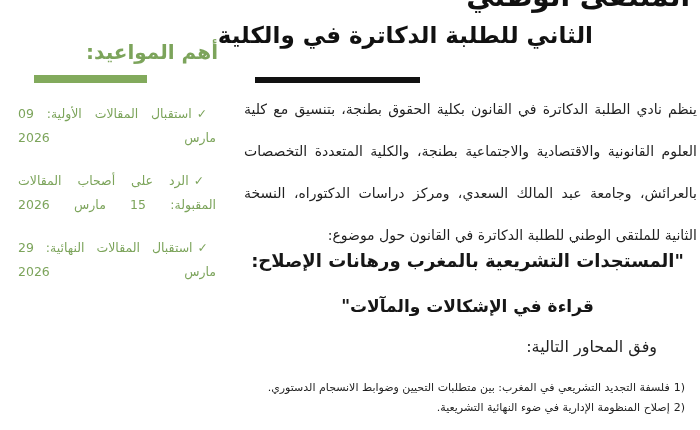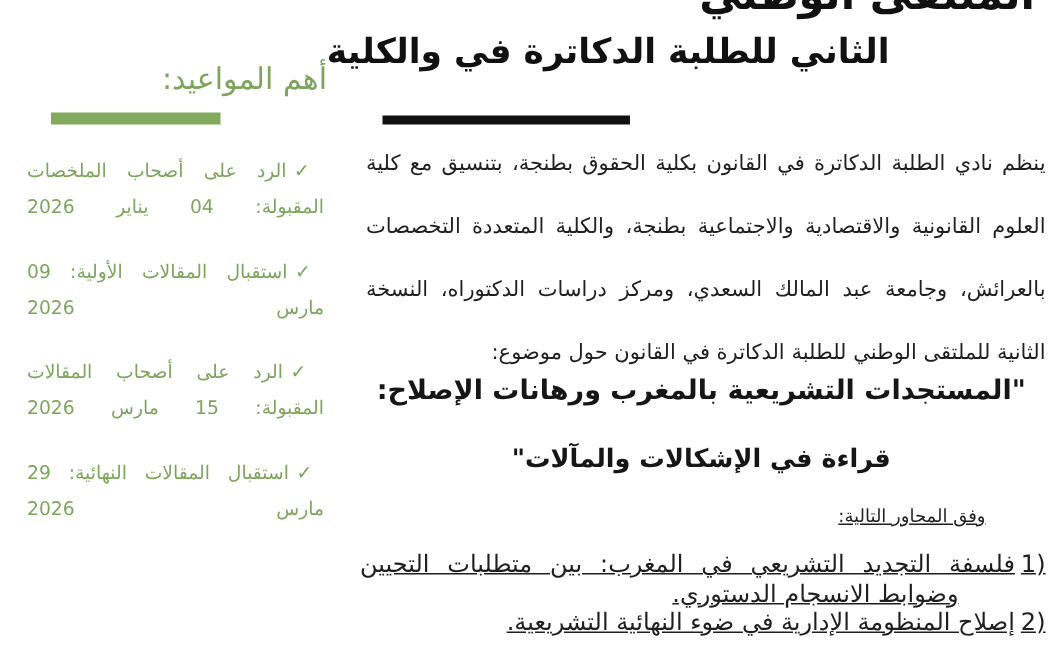--- a/index.html
+++ b/index.html
@@ -2,54 +2,53 @@
 <html lang="ar" dir="rtl" style="--accent: #7ca45b; --bar: #82aa5c; --rule: #111111;"><head>
 <meta charset="utf-8">
 <style>
   html,body{margin:0;padding:0;background:#fff;}
   .page{
     position:relative;width:700px;height:430px;background:#ffffff;overflow:hidden;
     direction:rtl;font-family:"DejaVu Sans",sans-serif;color:#1f1f1f;
   }
   
   .sidebar{position:absolute;left:18px;top:40px;width:200px;}
-  .sb-heading{margin:0;font-size:20px;font-weight:normal;color:var(--accent,#7ca45b);}
+  .sb-heading{margin:0;font-size:20px;font-weight:bold;color:var(--accent,#7ca45b);}
   .sb-bar{position:absolute;left:16px;top:35px;width:113px;height:8px;background:var(--bar,#82aa5c);}
   .sb-items{position:absolute;top:62px;left:0;right:2px;display:flex;flex-direction:column;gap:19px;}
   .sb-item{
     font-size:12.5px;line-height:24px;color:var(--accent,#7ca45b);
     text-align:justify;text-align-last:justify;
   }
   .check{font-weight:bold;margin-left:5px;white-space:nowrap;}
   
   .main{position:absolute;left:238px;top:0;width:459px;}
   .title1{position:absolute;top:-20px;right:7px;margin:0;font-size:28px;font-weight:bold;white-space:nowrap;color:#111;}
   .title2{position:absolute;top:22px;right:104px;margin:0;font-size:23px;font-weight:bold;white-space:nowrap;color:#111;}
   .rule{position:absolute;left:17px;top:77px;width:165px;height:6px;background:var(--rule,#111);}
   .intro{
     position:absolute;top:88px;right:0;left:6px;margin:0;
     font-size:14px;line-height:42px;text-align:justify;
   }
   .theme1{position:absolute;top:250px;left:0;right:0;margin:0;text-align:center;font-size:18px;font-weight:bold;white-space:nowrap;color:#161616;}
   .theme2{position:absolute;top:296px;left:0;right:0;margin:0;text-align:center;font-size:17px;font-weight:bold;color:#161616;}
-  .axes-h{position:absolute;top:337px;right:40px;margin:0;font-size:12px;font-weight:normal;text-decoration:underline;}
-  .axes{position:absolute;top:366px;left:2px;right:0;margin:0;font-size:16px;line-height:19.5px;text-decoration:underline;}
+  .axes-h{position:absolute;top:337px;right:40px;margin:0;font-size:16px;font-weight:normal;}
+  .axes{position:absolute;top:366px;left:2px;right:0;margin:12px;font-size:11px;line-height:19.5px;}
   .axis{text-align:justify;padding-right:58px;text-indent:-58px;}
   .num{direction:ltr;unicode-bidi:embed;margin-left:4px;}
 </style>
 </head>
 <body>
 
 <div class="page">
 
   <aside class="sidebar">
     <h2 class="sb-heading">أهم المواعيد:</h2>
     <div class="sb-bar"></div>
     <div class="sb-items">
-      <div class="sb-item"><span class="check">✓</span><span>الرد على أصحاب الملخصات المقبولة: 04 يناير 2026</span></div>
       <div class="sb-item"><span class="check">✓</span><span>استقبال المقالات الأولية: 09 مارس 2026</span></div>
       <div class="sb-item"><span class="check">✓</span><span>الرد على أصحاب المقالات المقبولة: 15 مارس 2026</span></div>
       <div class="sb-item"><span class="check">✓</span><span>استقبال المقالات النهائية: 29 مارس 2026</span></div>
     </div>
   </aside>
 
   <main class="main">
     <h1 class="title1">الملتقى الوطني</h1>
     <h1 class="title2">الثاني للطلبة الدكاترة في والكلية</h1>
     <div class="rule"></div>

